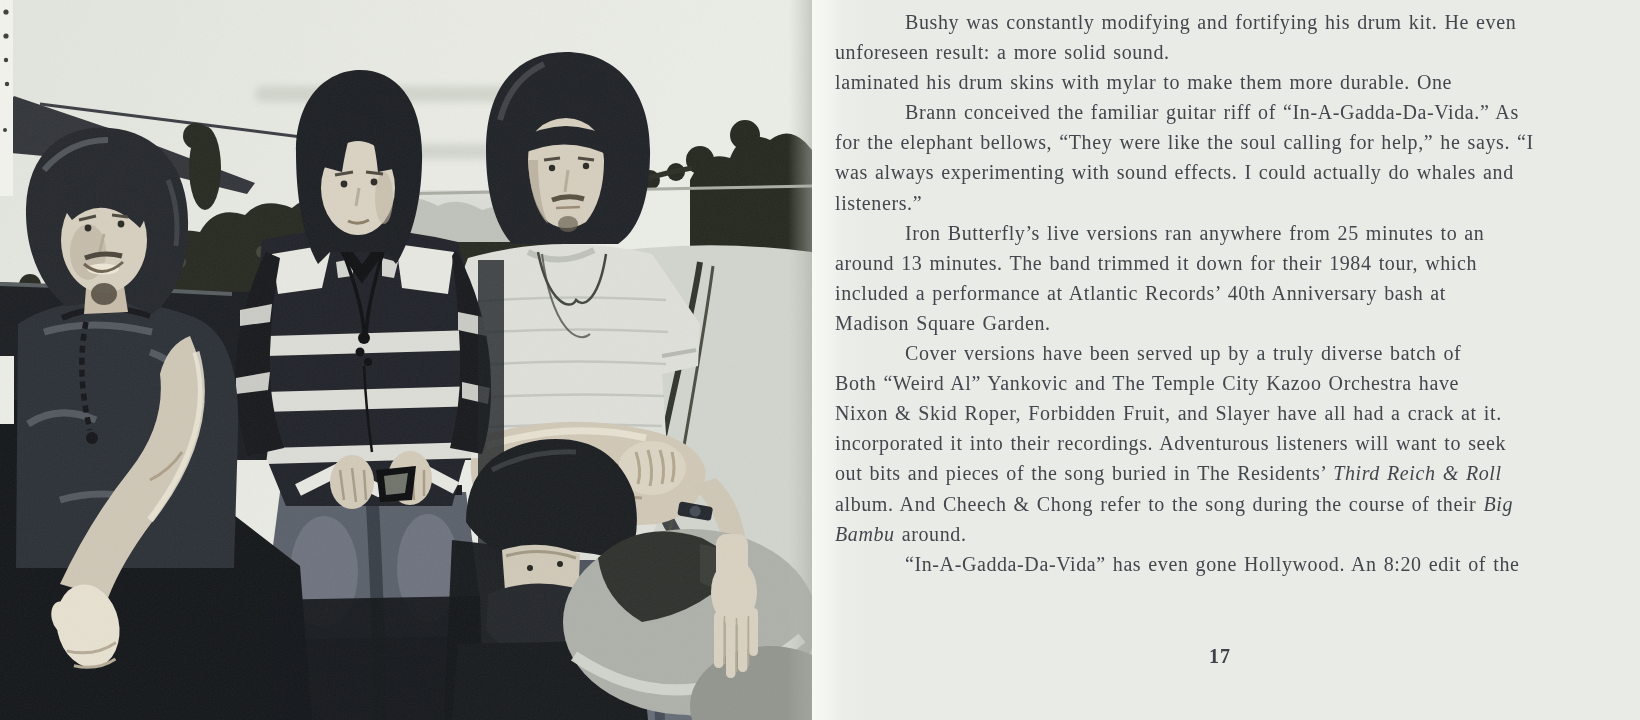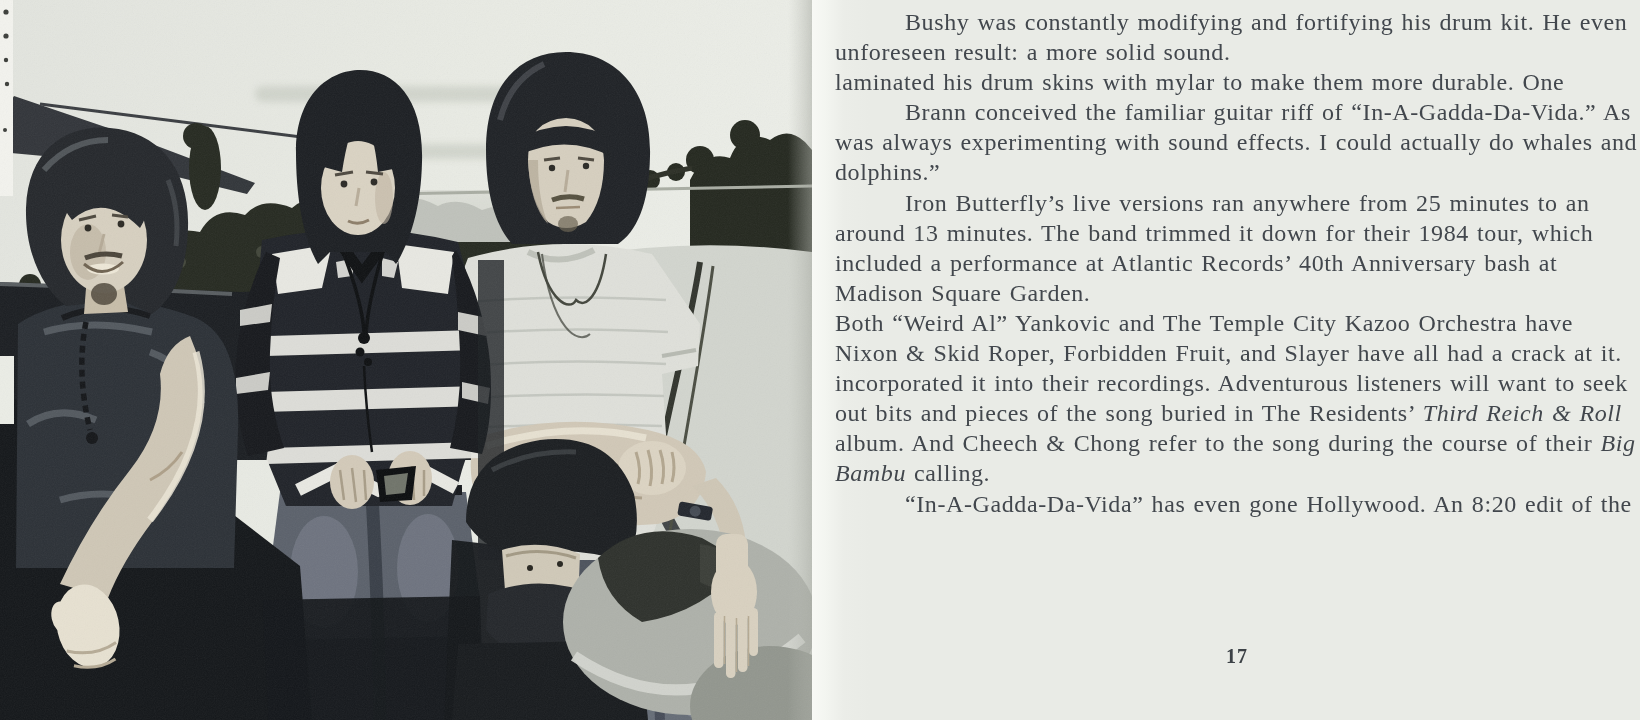--- a/index.html
+++ b/index.html
@@ -12,27 +12,27 @@
   .photo{position:absolute;left:0;top:0;width:812px;height:720px;display:block;}
   .gutter{
     position:absolute;left:812px;top:0;width:58px;height:720px;pointer-events:none;
     background:linear-gradient(90deg,#f8f9f5 0px,#f3f5f0 14px,#ebede8 32px,#e9ebe6 58px);
   }
   .text-page{
     position:absolute;left:835px;top:7px;width:790px;
     color:#42474d;
   }
   .line{
-    height:30.1px;line-height:30.1px;font-size:24px;
+    height:30.1px;line-height:30.1px;font-size:20px;
     letter-spacing:0.6px;word-spacing:1.5px;white-space:nowrap;
   }
   .line.indent{padding-left:70px;}
   .it{font-style:italic;text-align:center;}
   .page-number{
-    position:absolute;left:1192px;top:645px;width:56px;text-align:right;
+    position:absolute;left:1192px;top:645px;width:56px;text-align:center;
     font-size:20px;font-weight:bold;color:#3d4247;letter-spacing:1px;
   }
 </style>
 </head>
 <body>
 
 <div class="spread">
 
   <svg class="photo" width="812" height="720" viewBox="0 0 812 720" xmlns="http://www.w3.org/2000/svg">
     <defs>
@@ -320,30 +320,32 @@
     <rect width="812" height="720" filter="url(#grain)" opacity="0.5"></rect>
   </svg>
 
   <div class="gutter"></div>
 
   <div class="text-page">
     <div class="line indent"><span class="seg">Bushy was constantly modifying and fortifying his drum kit. He even</span></div>
     <div class="line"><span class="seg">unforeseen result: a more solid sound.</span></div>
     <div class="line"><span class="seg">laminated his drum skins with mylar to make them more durable. One</span></div>
     <div class="line indent"><span class="seg">Brann conceived the familiar guitar riff of “In-A-Gadda-Da-Vida.” As</span></div>
+    <div class="line"><span class="seg">for the elephant bellows, “They were like the soul calling for help,” he says. “I</span></div>
     <div class="line"><span class="seg">was always experimenting with sound effects. I could actually do whales and</span></div>
-    <div class="line"><span class="seg">dolphins.”</span></div>
+    <div class="line"><span class="seg">listeners.”</span></div>
     <div class="line indent"><span class="seg">Iron Butterfly’s live versions ran anywhere from 25 minutes to an</span></div>
     <div class="line"><span class="seg">around 13 minutes. The band trimmed it down for their 1984 tour, which</span></div>
     <div class="line"><span class="seg">included a performance at Atlantic Records’ 40th Anniversary bash at</span></div>
     <div class="line"><span class="seg">Madison Square Garden.</span></div>
+    <div class="line indent"><span class="seg">Cover versions have been served up by a truly diverse batch of</span></div>
     <div class="line"><span class="seg">Both “Weird Al” Yankovic and The Temple City Kazoo Orchestra have</span></div>
     <div class="line"><span class="seg">Nixon &amp; Skid Roper, Forbidden Fruit, and Slayer have all had a crack at it.</span></div>
     <div class="line"><span class="seg">incorporated it into their recordings. Adventurous listeners will want to seek</span></div>
     <div class="line"><span class="seg">out bits and pieces of the song buried in The Residents’ </span><span class="seg it">Third Reich &amp; Roll</span></div>
     <div class="line"><span class="seg">album. And Cheech &amp; Chong refer to the song during the course of their </span><span class="seg it">Big</span></div>
-    <div class="line"><span class="seg it">Bambu</span><span class="seg"> calling.</span></div>
+    <div class="line"><span class="seg it">Bambu</span><span class="seg"> around.</span></div>
     <div class="line indent"><span class="seg">“In-A-Gadda-Da-Vida” has even gone Hollywood. An 8:20 edit of the</span></div>
   </div>
 
   <div class="page-number">17</div>
 
 </div>
 
 </body></html>

